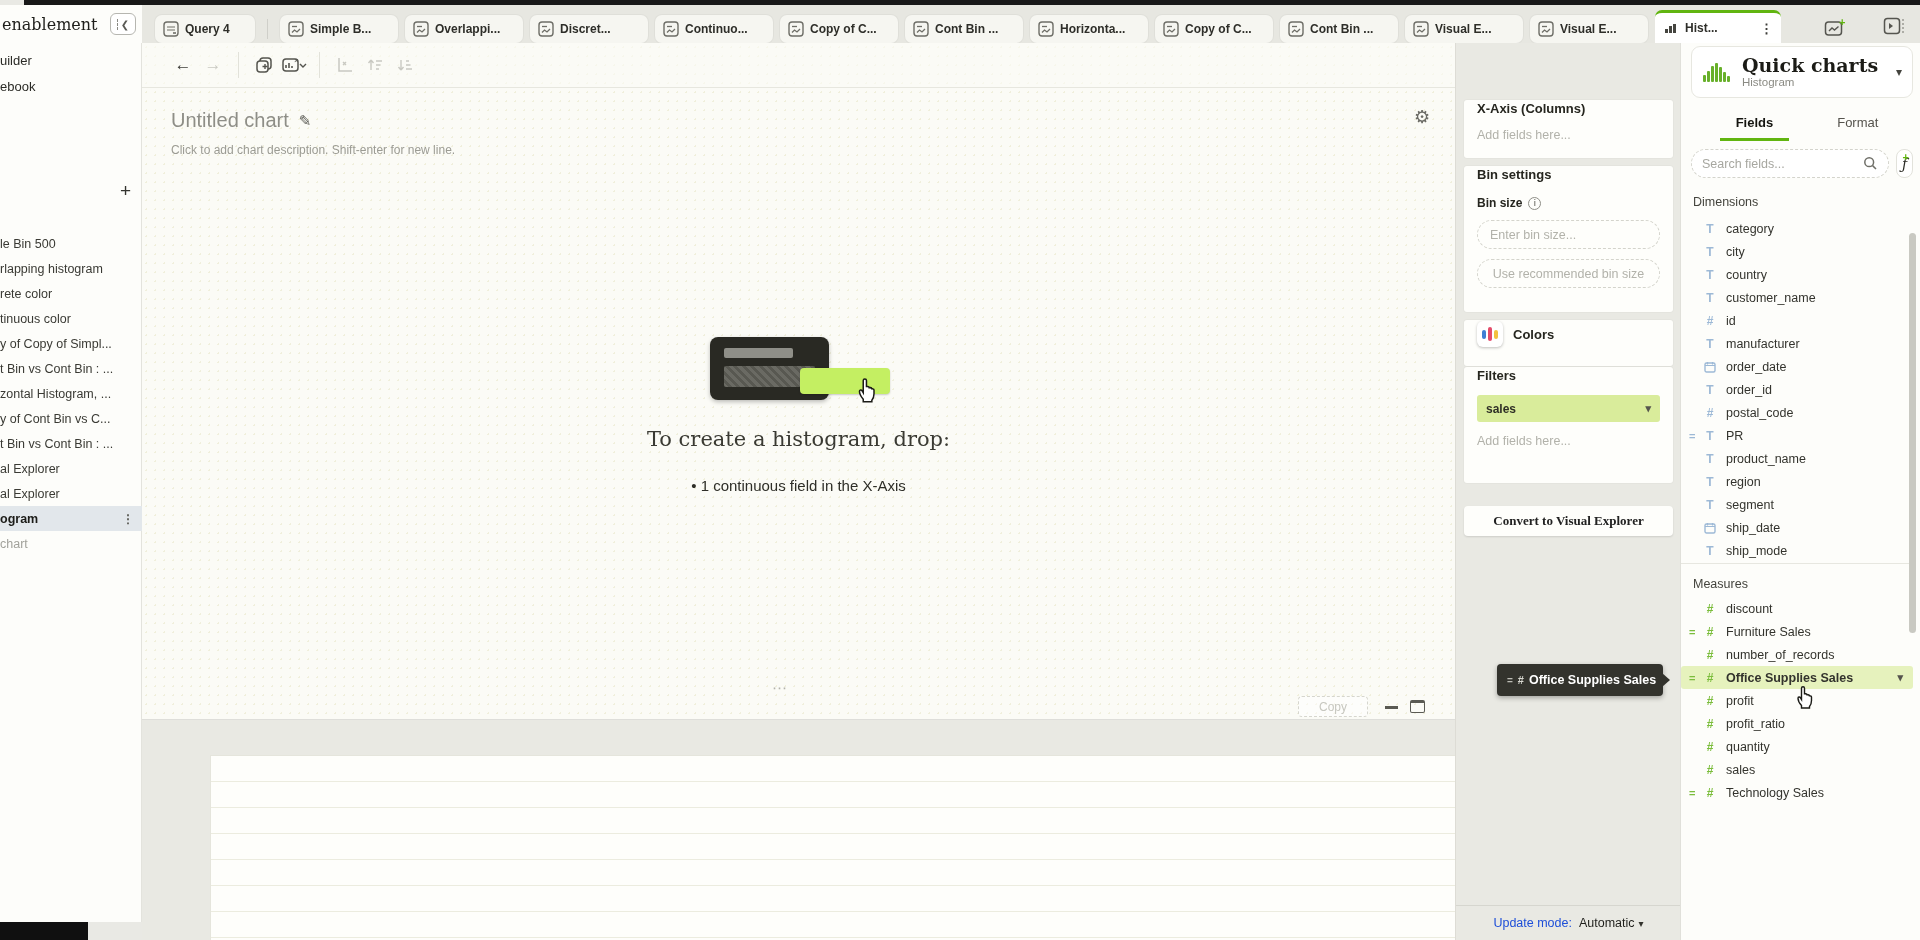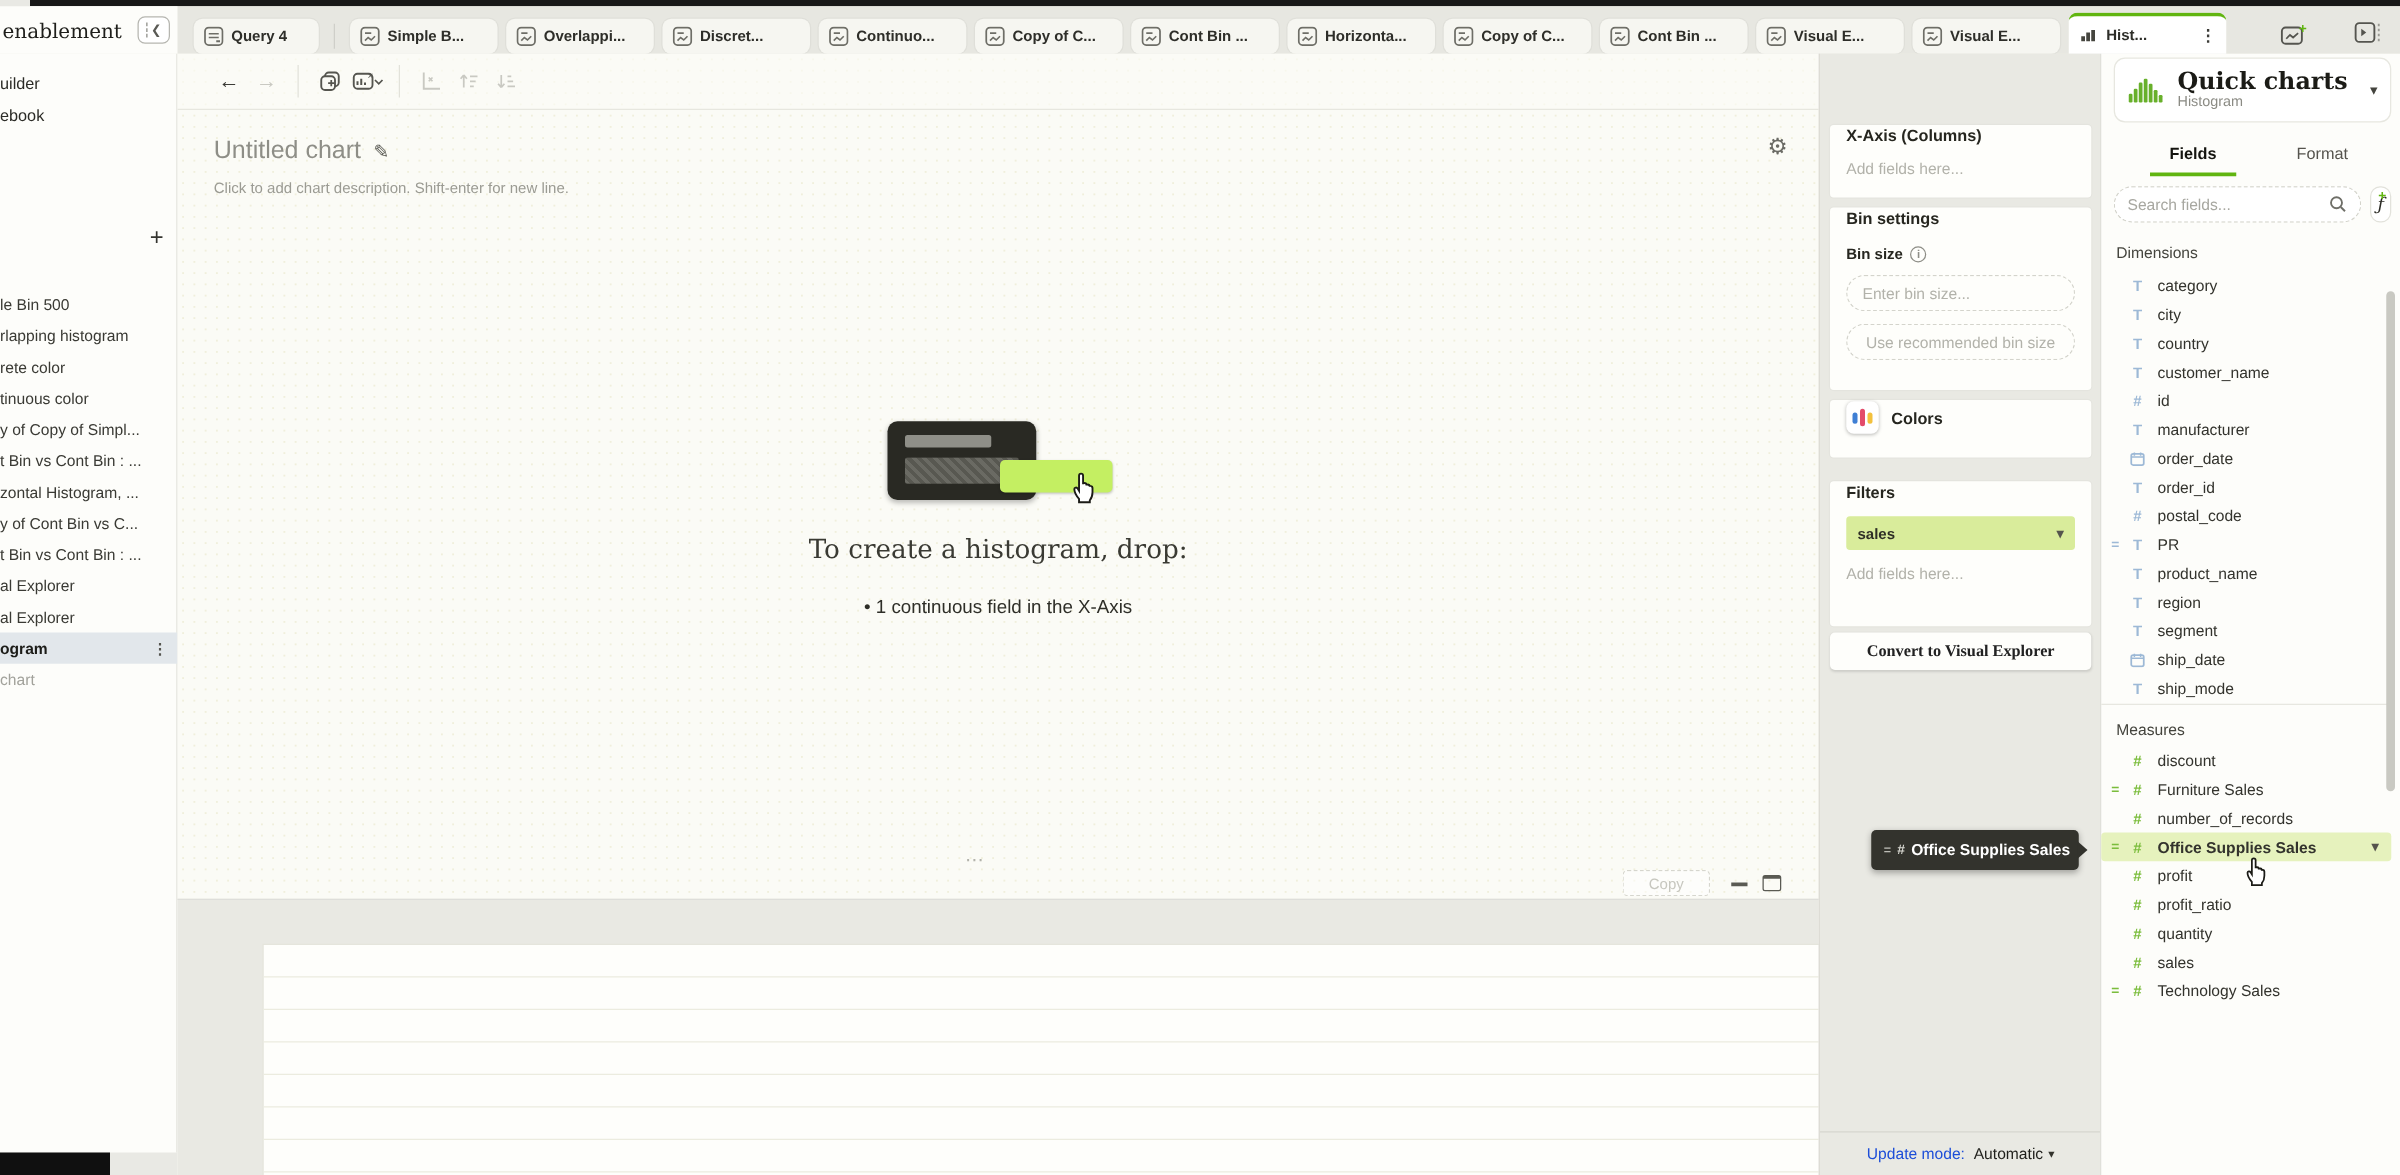--- a/index.html
+++ b/index.html
@@ -21,21 +21,21 @@
   .tab:first-child{width:100px;margin-right:18px;position:relative;}
   .tab:first-child::after{content:"";position:absolute;right:-13px;top:4px;height:20px;border-right:1px solid #cfcfc9;}
   .tab .tlabel{white-space:nowrap;overflow:hidden;}
   .tab.active{width:126px;height:33px;background:#ffffff;border-radius:7px 7px 0 0;border-top:3px solid #61b510;box-shadow:none;}
   .tab .kebab{margin-left:auto;color:#3c3c38;font-size:13px;}
   .newtab-btn{position:absolute;left:1818px;top:10px;width:34px;height:26px;border-radius:6px;display:flex;align-items:center;justify-content:center;cursor:pointer;}
   .paneltoggle-btn{position:absolute;left:1878px;top:8px;width:34px;height:26px;display:flex;align-items:center;justify-content:center;cursor:pointer;}
 
   
   .sidebar{position:absolute;left:0;top:43px;width:142px;height:879px;background:#fdfdfa;border-right:1px solid #e3e3dd;}
-  .sb-top-item{height:26px;display:flex;align-items:center;font-size:13px;color:#2b2b26;font-weight:500;cursor:pointer;}
+  .sb-top-item{height:26px;display:flex;font-size:13px;color:#2b2b26;font-weight:500;cursor:pointer;}
   .sb-top{padding-top:10px;}
   .sb-add{position:absolute;right:10px;top:138px;font-size:19px;color:#34342f;cursor:pointer;line-height:1;}
   .sb-list{position:absolute;left:0;top:188px;width:142px;}
   .sb-item{height:25px;display:flex;align-items:center;font-size:12.5px;color:#3a3a34;cursor:pointer;white-space:nowrap;overflow:hidden;}
   .sb-item.selected{background:#e2e7eb;font-weight:700;color:#1c1c18;}
   .sb-item.muted{color:#a2a29b;}
   .sb-item .kebab{margin-left:auto;margin-right:8px;color:#55554f;font-size:12px;}
   .corner-black{position:absolute;left:0;top:922px;width:88px;height:18px;background:#101010;}
 
   
@@ -428,21 +428,21 @@
       <div class="colors-row">
         <span class="swatch">
           <i style="height:9px;background:#3f7fd4;"></i>
             <i style="height:14px;background:#e34b6a;"></i>
             <i style="height:9px;background:#f3c13e;"></i>
         </span>
         <span class="card-title">Colors</span>
       </div>
     </div>
 
-    <div class="card" style="top:342px;height:116px;">
+    <div class="card" style="top:324px;height:116px;">
       <div class="card-title">Filters</div>
       <div class="filter-pill">
         <span>sales</span>
         <span class="caret">▾</span>
       </div>
       <div class="placeholder-txt">Add fields here...</div>
     </div>
 
     <button class="convert-btn">Convert to Visual Explorer</button>
 

